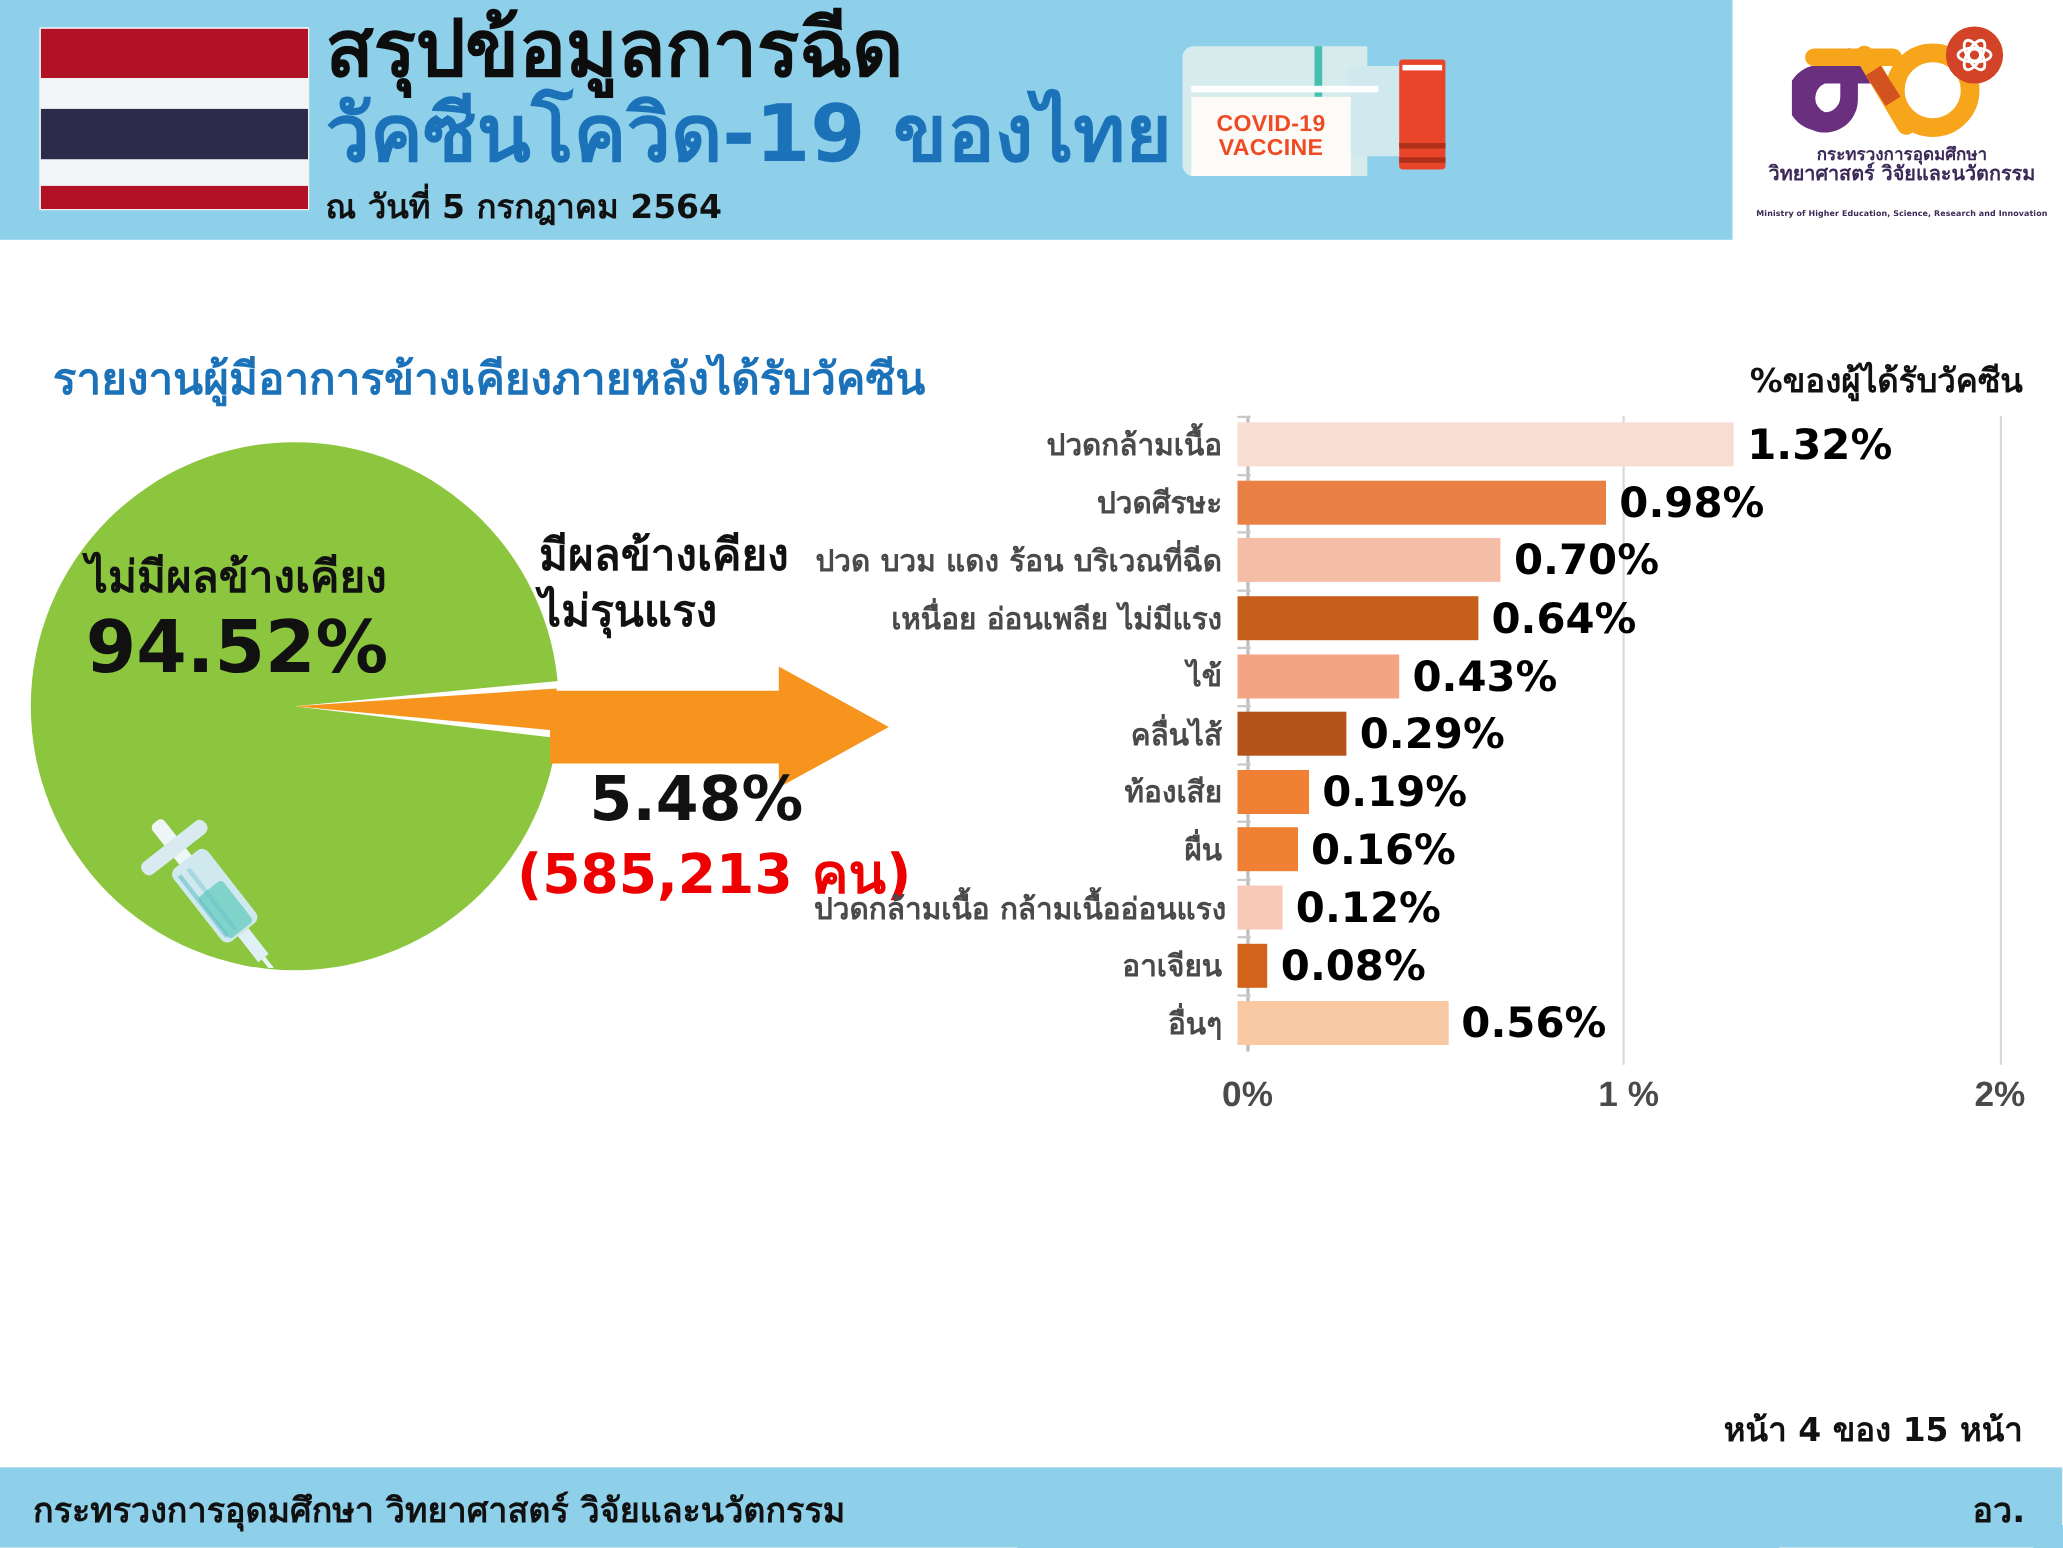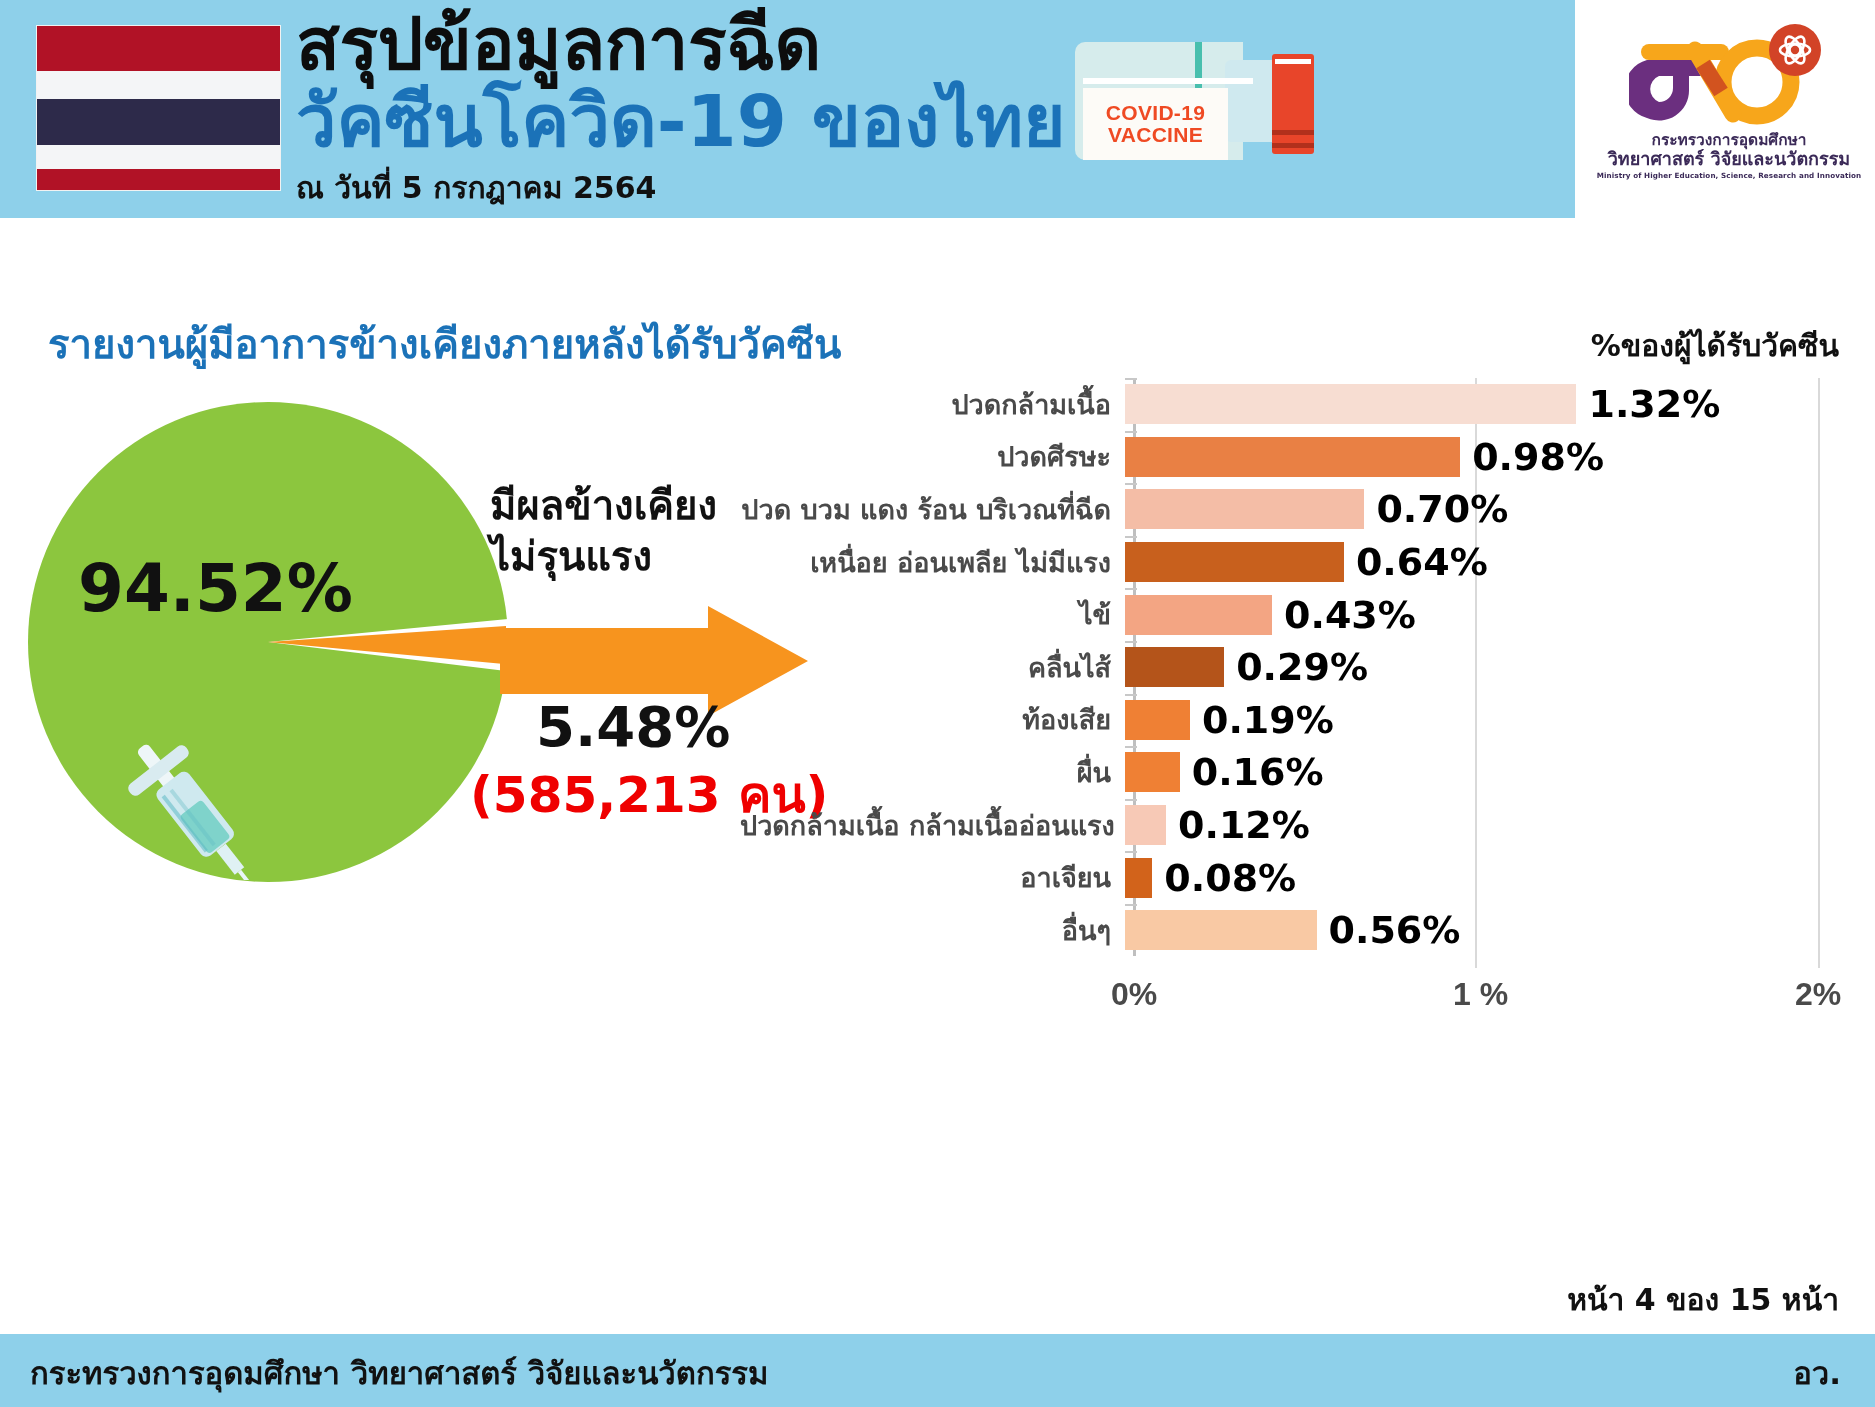--- a/index.html
+++ b/index.html
@@ -92,21 +92,21 @@
   .logo-name1 {
     font-size: 15.5px; font-weight: 700; color: #3b2a58; line-height: 1.12;
     text-align: center; white-space: nowrap;
   }
   .logo-name2 {
     font-size: 18px; font-weight: 700; color: #3b2a58; line-height: 1.12;
     text-align: center; white-space: nowrap;
   }
   .logo-name-en {
     font-size: 7.2px; font-weight: 700; color: #3b2a58; letter-spacing: .1px;
-    text-align: center; white-space: nowrap; margin-top: 1px;
+    text-align: center; white-space: nowrap; margin-top: 19px;
   }
   .atom {
     position: absolute; right: 8px; top: 2px; width: 52px; height: 52px;
     border-radius: 50%; background: #d24327;
   }
 
   
   .section-title {
     position: absolute; left: 48px; top: 312px;
     font-size: 40px; font-weight: 700; color: #1b72b8; white-space: nowrap;
@@ -256,20 +256,21 @@
   <div class="section-title">รายงานผู้มีอาการข้างเคียงภายหลังได้รับวัคซีน</div>
   <div class="chart-head">%ของผู้ได้รับวัคซีน</div>
 
   <div class="pie-wrap">
     <svg width="500" height="500" viewBox="0 0 500 500">
       <circle cx="250" cy="250" r="240" fill="#8cc63e"></circle>
       <path d="M250 250 L490 227 A240 240 0 0 1 488 279 Z" fill="#ffffff"></path>
       <path d="M250 250 L488 234 A240 240 0 0 1 486 272 Z" fill="#f7941e"></path>
     </svg>
   </div>
+  <div class="pie-label-a">ไม่มีผลข้างเคียง</div>
   <div class="pie-label-b">94.52%</div>
 
   <div class="syringe">
     <svg width="200" height="190" viewBox="0 0 200 190">
       <g transform="rotate(-38 100 95)">
         <rect x="56" y="18" width="14" height="52" rx="5" fill="#eef6f8"></rect>
         <rect x="26" y="40" width="72" height="14" rx="6" fill="#d9ebf0"></rect>
         <rect x="44" y="62" width="40" height="84" rx="7" fill="#cfe9ef"></rect>
         <rect x="50" y="96" width="28" height="48" rx="4" fill="#7fd3cb"></rect>
         <rect x="58" y="146" width="12" height="30" fill="#dff1f4"></rect>

